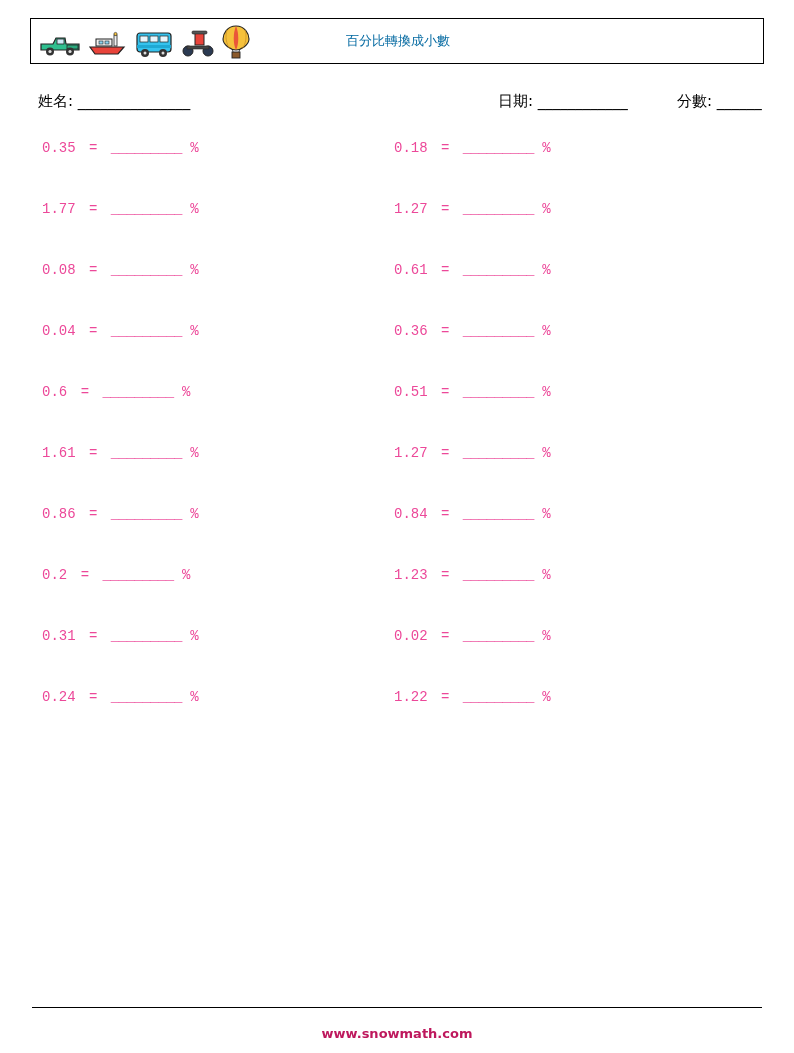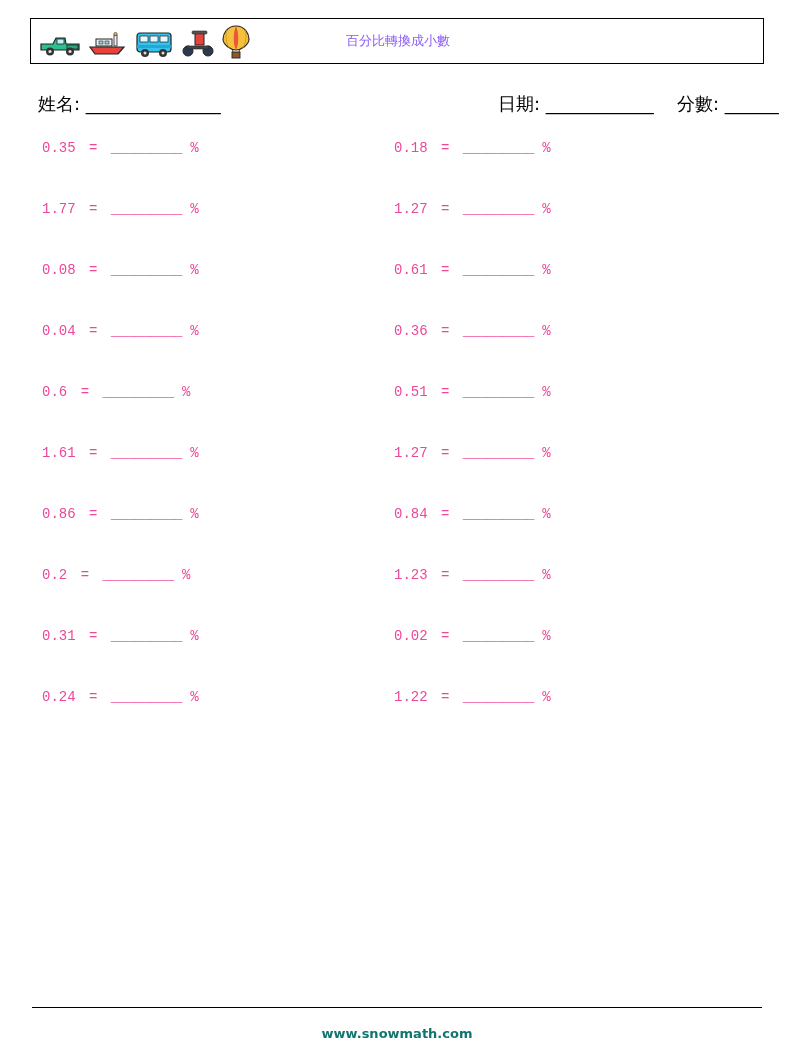--- a/index.html
+++ b/index.html
@@ -45,32 +45,32 @@
   .sheet-title {
     position: absolute;
     left: 0;
     top: 0;
     width: 734px;
     height: 44px;
     line-height: 44px;
     text-align: center;
     font-family: "DejaVu Sans", sans-serif;
     font-size: 13px;
-    color: #8b5cf6;
+    color: #0369a1;
   }
 
   
   .info-row {
     position: absolute;
     left: 32px;
     top: 92px;
     width: 730px;
     height: 22px;
     font-family: "DejaVu Sans", sans-serif;
-    font-size: 18px;
+    font-size: 15px;
     color: #000000;
   }
   .info-name {
     position: absolute;
     left: 6px;
     top: 0;
     white-space: nowrap;
   }
   .info-date {
     position: absolute;
@@ -122,21 +122,21 @@
   }
   .footer-text {
     position: absolute;
     left: 0;
     top: 1026px;
     width: 794px;
     text-align: center;
     font-family: "DejaVu Sans", sans-serif;
     font-size: 13px;
     font-weight: bold;
-    color: #0f766e;
+    color: #be185d;
   }
 </style>
 </head>
 <body>
 
 <div class="page">
 
   <div class="header-box">
 
     <div class="icon-strip">

